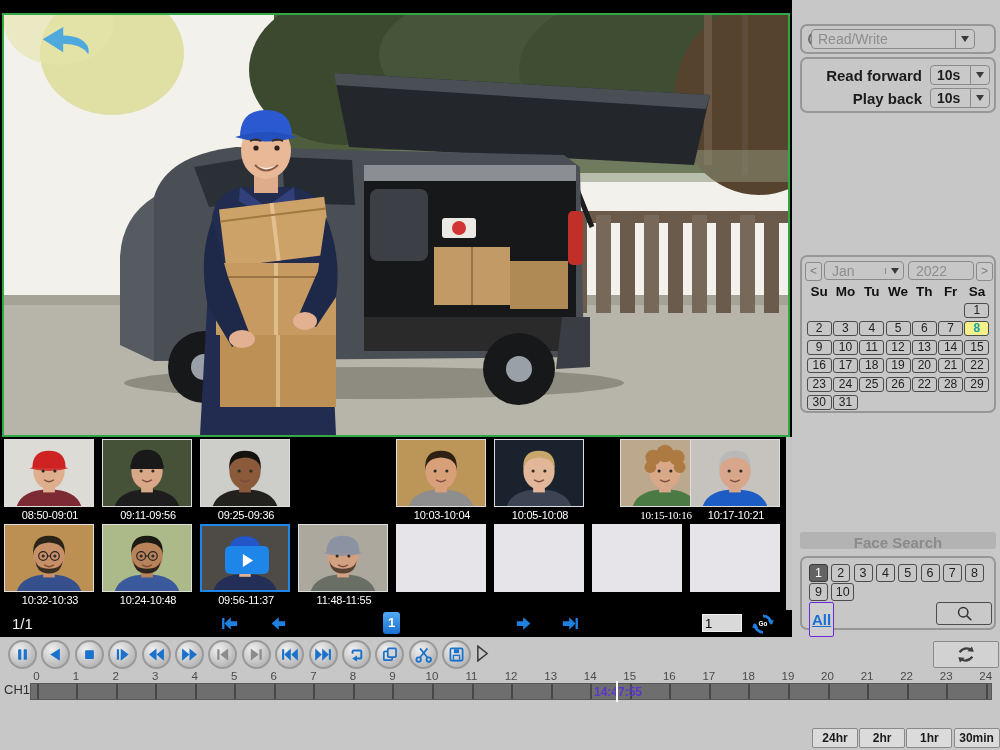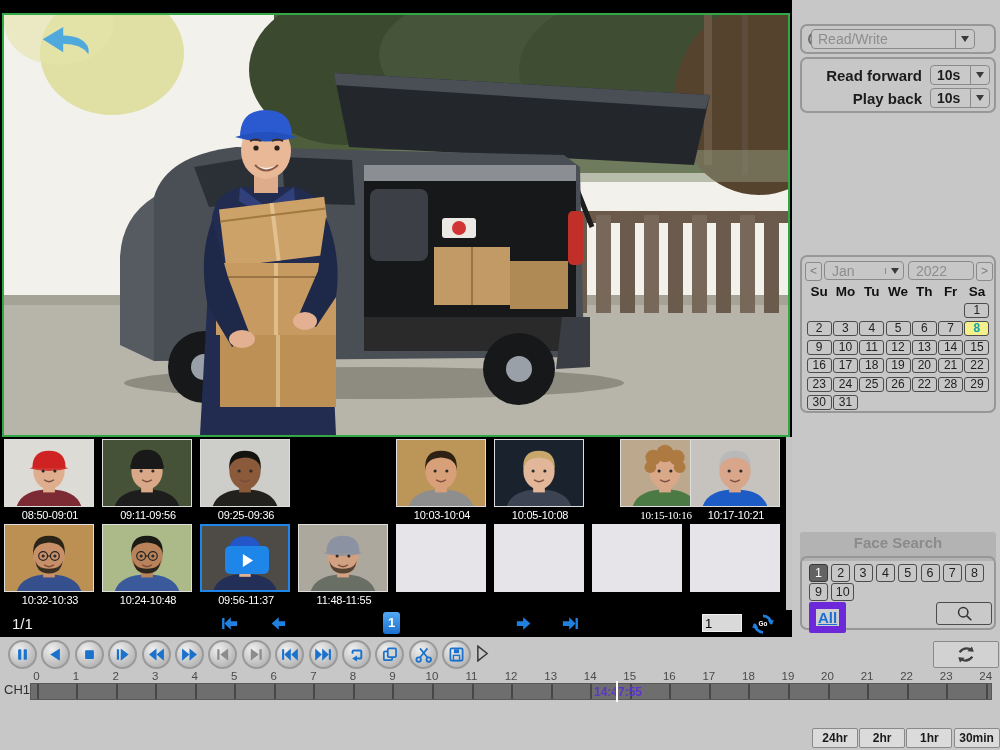--- a/index.html
+++ b/index.html
@@ -88,29 +88,29 @@
                 border:1px solid #8a8a8a;border-radius:4px;box-sizing:border-box;cursor:pointer}
   .cal-head-box .txt{flex:1;padding-left:7px;font-size:14px;color:#8d8d8d}
   .cal-grid{position:absolute;left:4px;top:27px;width:184px;display:grid;
             grid-template-columns:repeat(7,26.3px);row-gap:3.5px;justify-items:center}
   .cal-dow{font-size:13.5px;font-weight:bold;color:#111}
   .cal-date{width:23px;height:13px;border:1px solid #4c4c4c;border-radius:3px;font-size:12px;
             color:#222;text-align:center;line-height:13px;cursor:pointer}
   .cal-date.selected{background:#f4f08a;color:#18a2a8;font-weight:bold}
   .cal-blank{width:23px;height:13px}
   
-  #fs-title{position:absolute;left:800px;top:532px;width:196px;height:29px;background:#b3b3b3;
+  #fs-title{position:absolute;left:800px;top:532px;width:196px;height:17px;background:#b3b3b3;
             border-radius:3px;color:#8b8b8b;font-size:15px;font-weight:bold;text-align:center;
             line-height:21px}
   #grp-fs{top:556px;height:74px}
   .fs-num{position:absolute;height:16px;border:1px solid #4c4c4c;border-radius:3px;
           font-size:12.5px;color:#222;text-align:center;line-height:16px;cursor:pointer}
   .fs-num.selected{background:#636363;color:#fff;border-color:#3a3a3a}
-  #fs-all{position:absolute;left:7px;top:44px;padding:0 2px;color:#1a6fd4;font-size:15px;
-          font-weight:bold;text-decoration:underline;border:7px solid #6d28d9;border-radius:2px;
+  #fs-all{position:absolute;left:7px;top:44px;padding:8px 2px;color:#1a6fd4;font-size:15px;
+          font-weight:bold;text-decoration:underline;border:1px solid #6d28d9;border-radius:2px;
           cursor:pointer;background:#cfcfcf}
   #fs-search{position:absolute;left:134px;top:44px;width:54px;height:21px;background:#c9c9c9;
              border:1px solid #4c4c4c;border-radius:3px;cursor:pointer;display:flex;
              align-items:center;justify-content:center}
 </style>
 </head>
 <body>
 
 <div id="left-black" class="abs">
 

